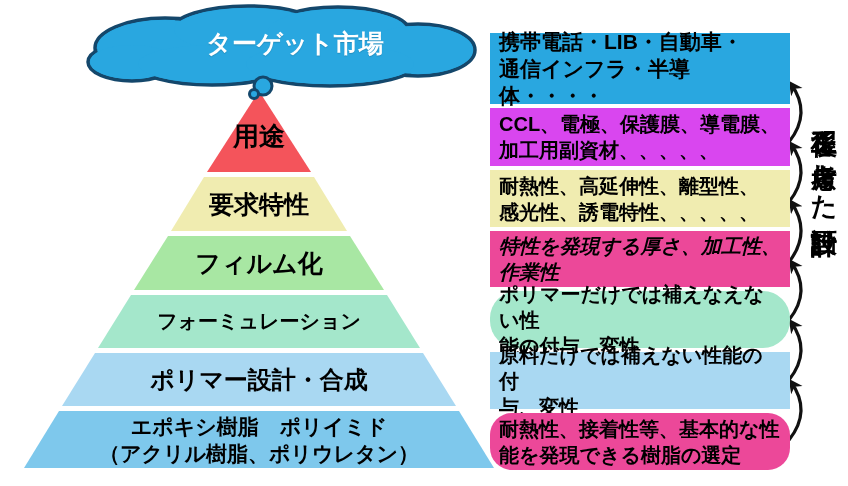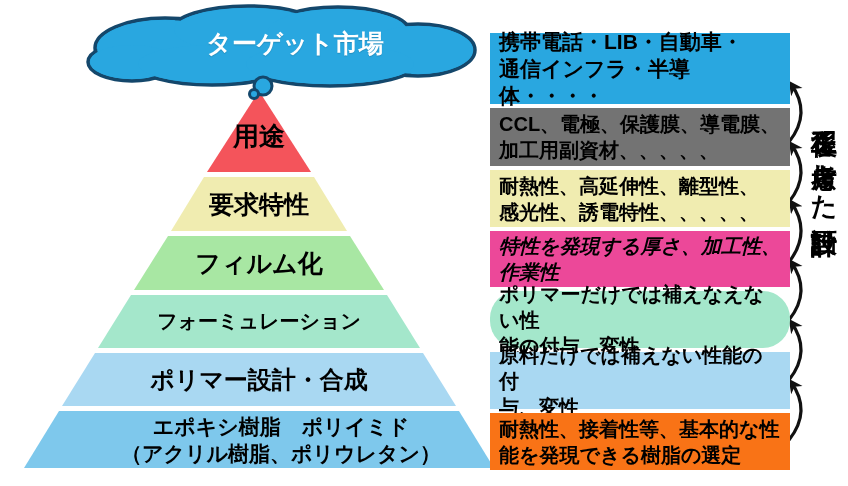--- a/index.html
+++ b/index.html
@@ -16,21 +16,21 @@
   }
   .pyr-label{
     left:0;width:518px;display:flex;align-items:center;justify-content:center;
     font-weight:bold;color:#000000;text-align:center;white-space:pre-line;
   }
   .pl1{top:100px;height:72px;font-size:26px;}
   .pl2{top:177px;height:54px;font-size:25px;}
   .pl3{top:236px;height:54px;font-size:25px;}
   .pl4{top:295px;height:53px;font-size:20px;}
   .pl5{top:353px;height:53px;font-size:24px;}
-  .pl6{top:411px;height:57px;font-size:21px;line-height:27px;padding-left:22px;}
+  .pl6{top:411px;height:57px;font-size:21px;line-height:27px;}
   .rbox{
     left:490px;width:300px;box-sizing:border-box;padding:2px 9px;
     display:flex;flex-direction:column;justify-content:center;
     font-size:20px;line-height:26px;font-weight:bold;color:#000000;
     white-space:pre-line;
   }
   .rb1{top:33px;height:71px;align-items:center;text-align:left;font-size:21px;line-height:27px;}
   .rb2{top:108px;height:58px;}
   .rb3{top:170px;height:57px;}
   .rb4{top:231px;height:56px;}
@@ -103,28 +103,28 @@
   <div class="overlay pyr-label pl1">用途</div>
   <div class="overlay pyr-label pl2">要求特性</div>
   <div class="overlay pyr-label pl3">フィルム化</div>
   <div class="overlay pyr-label pl4">フォーミュレーション</div>
   <div class="overlay pyr-label pl5">ポリマー設計・合成</div>
   <div class="overlay pyr-label pl6">エポキシ樹脂　ポリイミド
 （アクリル樹脂、ポリウレタン）</div>
 
   <div class="overlay rbox rb1" style="background-color: rgb(41, 167, 224);">携帯電話・LIB・自動車・
 通信インフラ・半導体・・・・</div>
-  <div class="overlay rbox rb2" style="background-color: #737373;">CCL、電極、保護膜、導電膜、
+  <div class="overlay rbox rb2" style="background-color: #d946ef;">CCL、電極、保護膜、導電膜、
 加工用副資材、、、、、</div>
   <div class="overlay rbox rb3" style="background-color: rgb(240, 236, 176);">耐熱性、高延伸性、離型性、
 感光性、誘電特性、、、、、</div>
   <div class="overlay rbox rb4" style="background-color: #ec4899; font-style: italic;">特性を発現する厚さ、加工性、
 作業性</div>
   <div class="overlay rbox rb5" style="background-color: rgb(164, 231, 203);">ポリマーだけでは補えなえない性
 能の付与、変性</div>
   <div class="overlay rbox rb6" style="background-color: rgb(169, 216, 242);">原料だけでは補えない性能の付
 与、変性</div>
-  <div class="overlay rbox rb7" style="background-color: #f97316;">耐熱性、接着性等、基本的な性
+  <div class="overlay rbox rb7" style="background-color: #ec4899; border-radius: 22px;">耐熱性、接着性等、基本的な性
 能を発現できる樹脂の選定</div>
 
   <div class="overlay side-note">後工程を考慮した設計計画</div>
 
 </div>
 
 </body></html>

